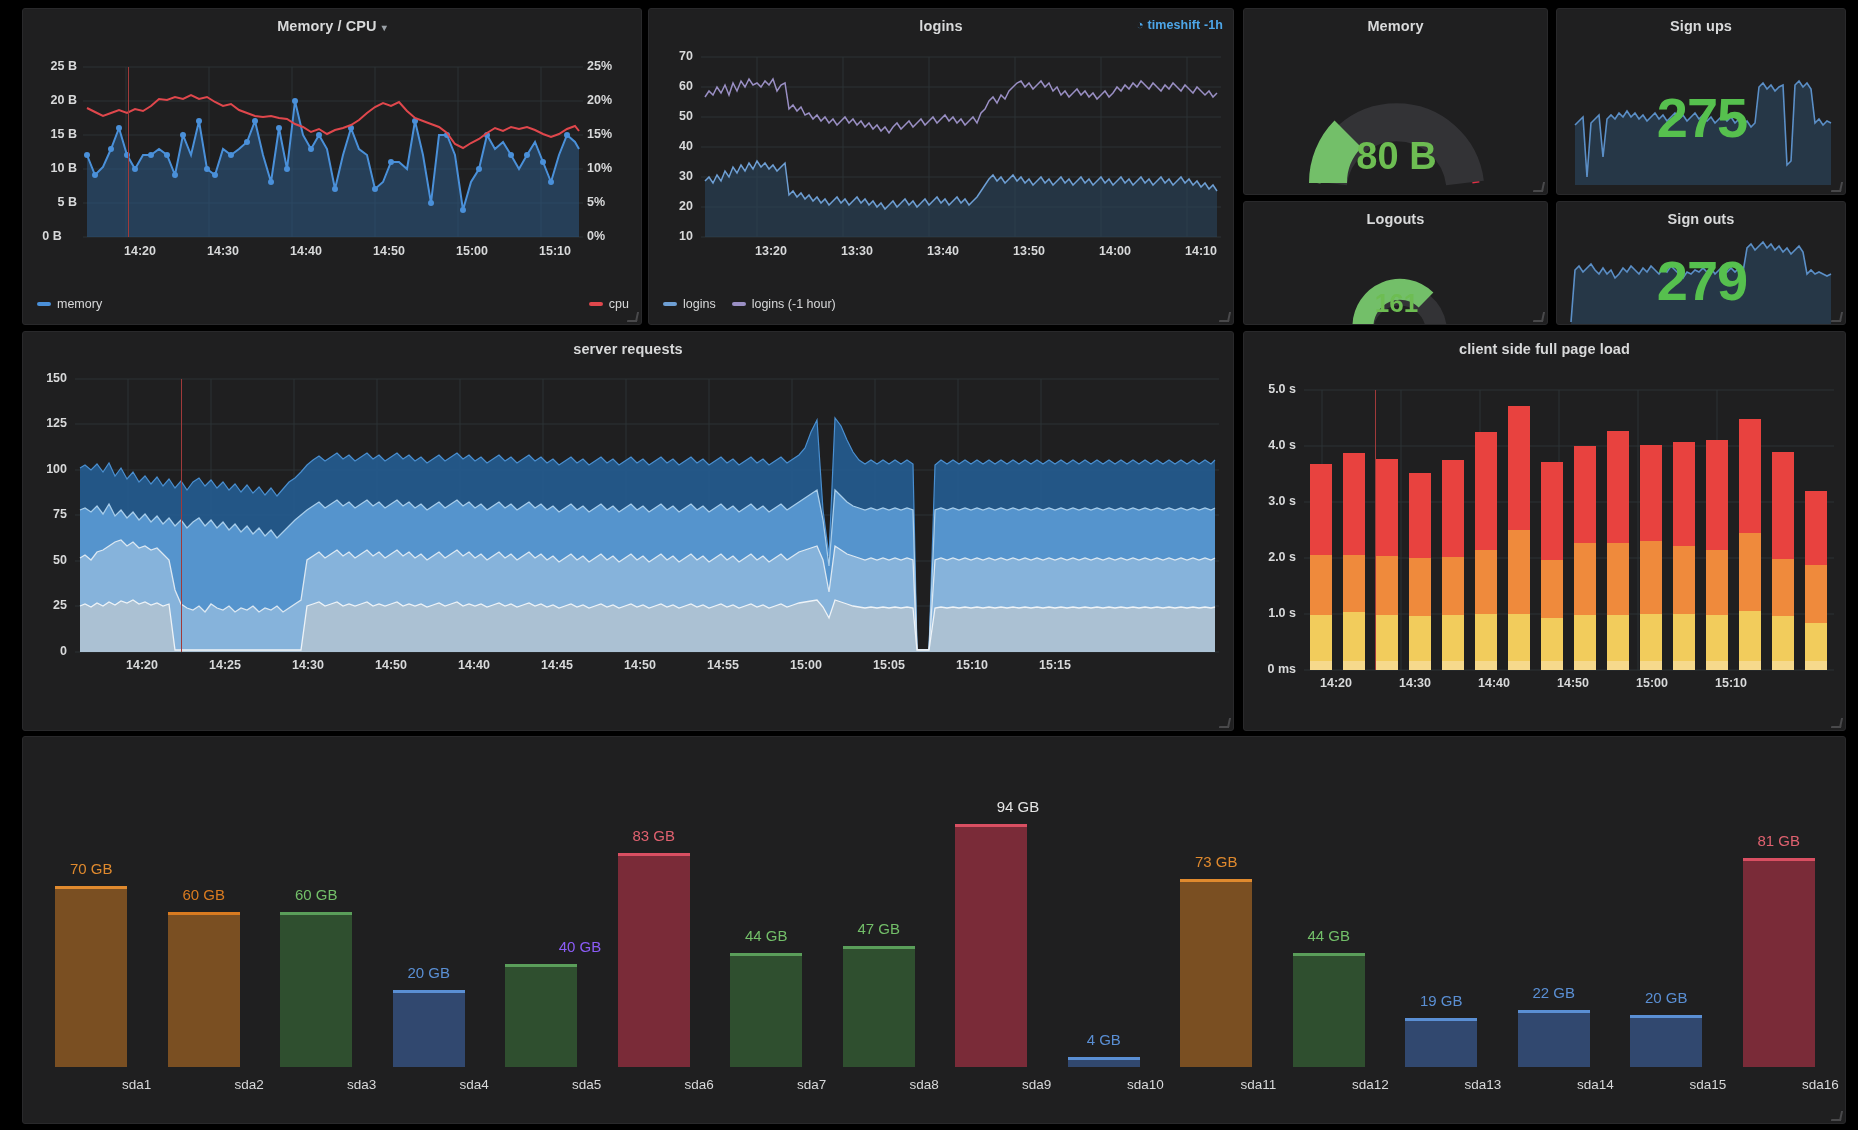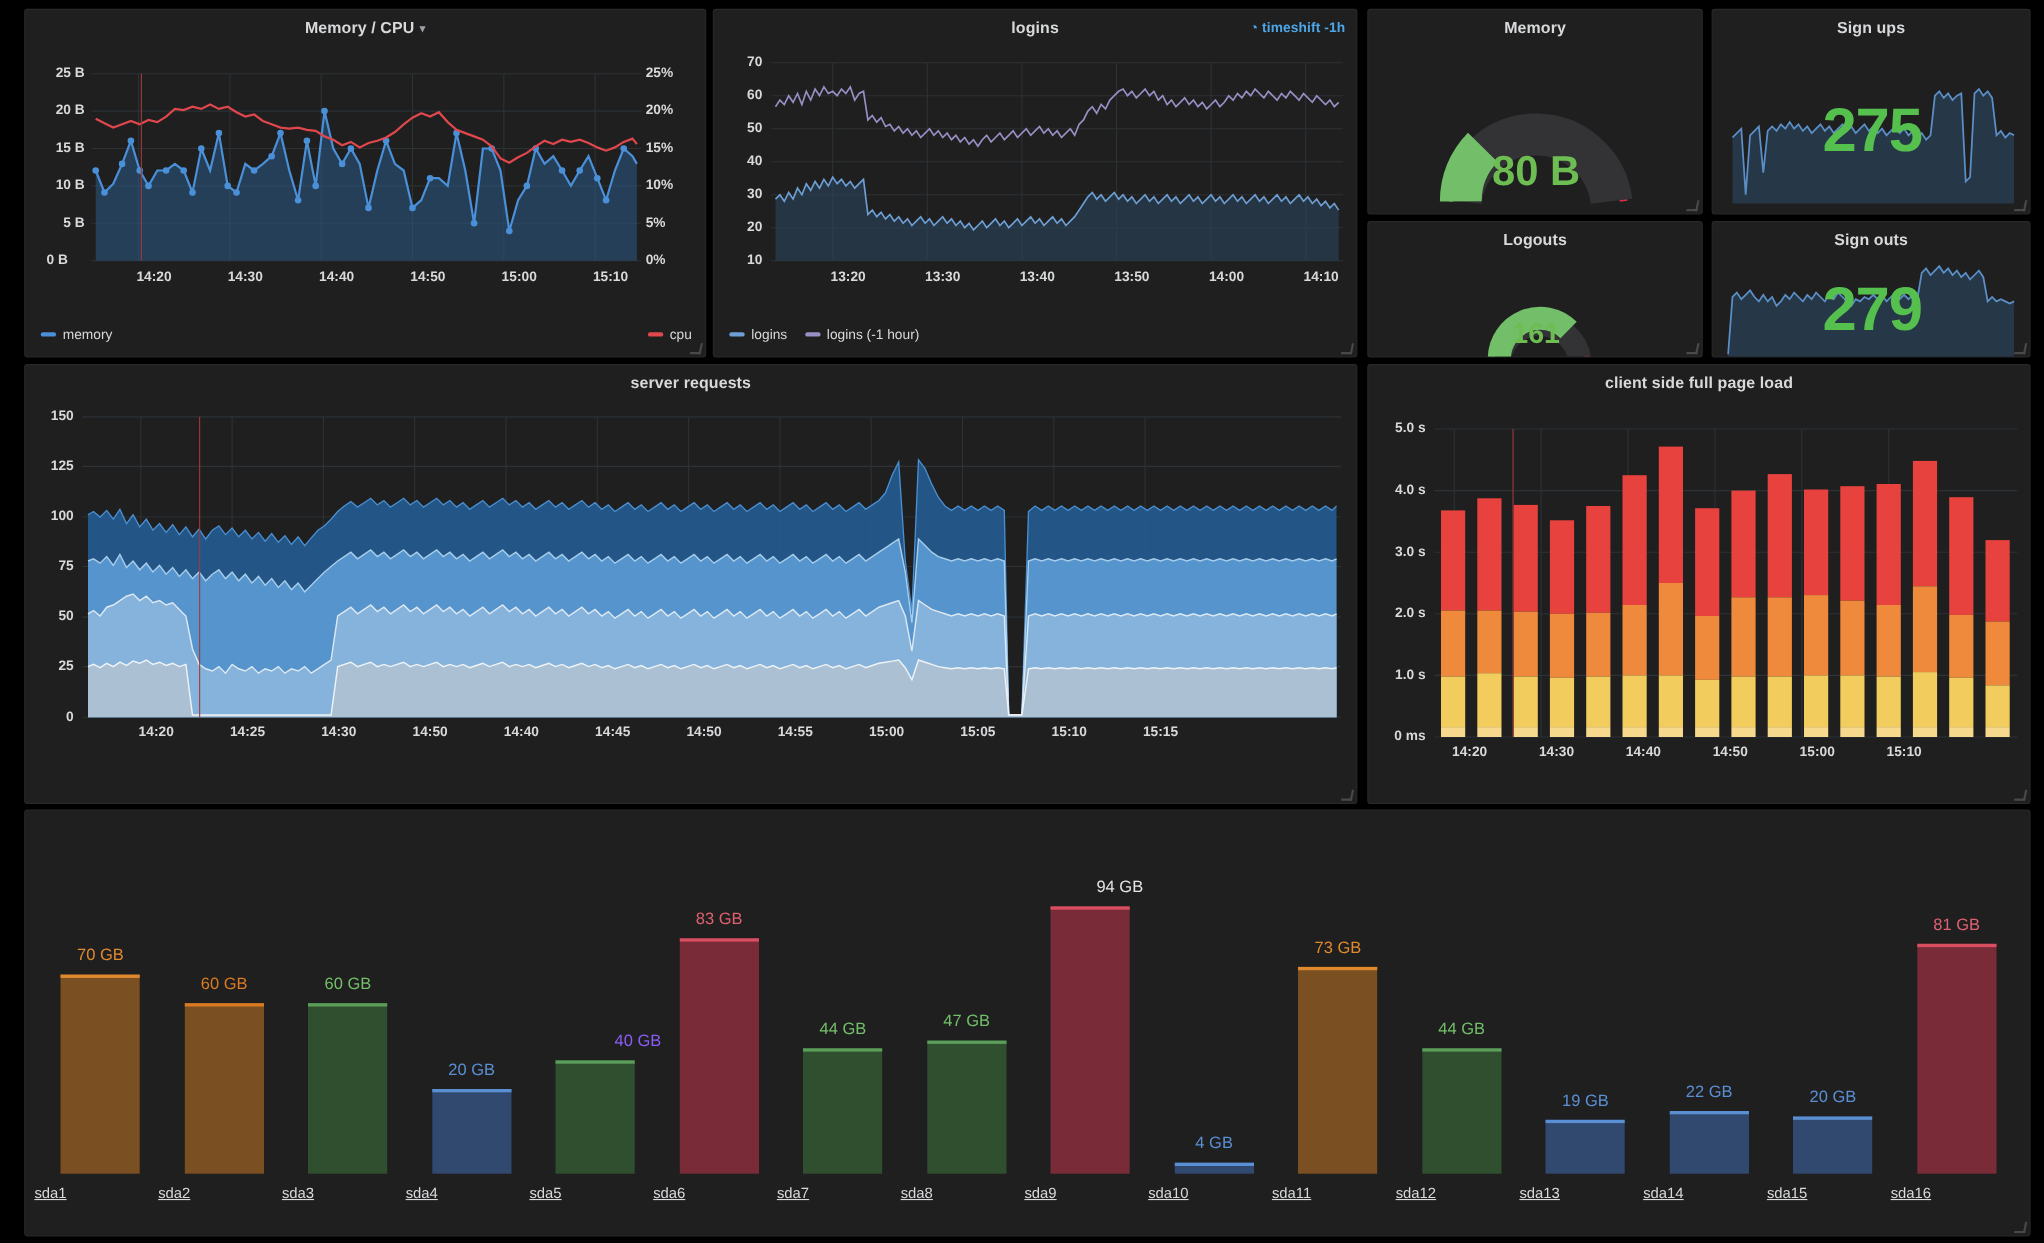--- a/index.html
+++ b/index.html
@@ -109,25 +109,24 @@
     color: #6dbd52;
   }
   .bar-label {
     position: absolute;
     text-align: center;
     font-size: 15px;
     white-space: nowrap;
   }
   .bar-cat {
     position: absolute;
-    text-align: left;
+    text-align: right;
     font-size: 13.5px;
     color: #d8d9da;
     white-space: nowrap;
-    text-decoration: underline;
   }
   .bar-rect { position: absolute; }
   .crosshair { position: absolute; width: 1px; background: #a03a3a; }
 </style>
 </head>
 <body>
 
 <div id="dashboard">
 
   <div class="panel" style="left:22px; top:8px; width:620px; height:317px;">

